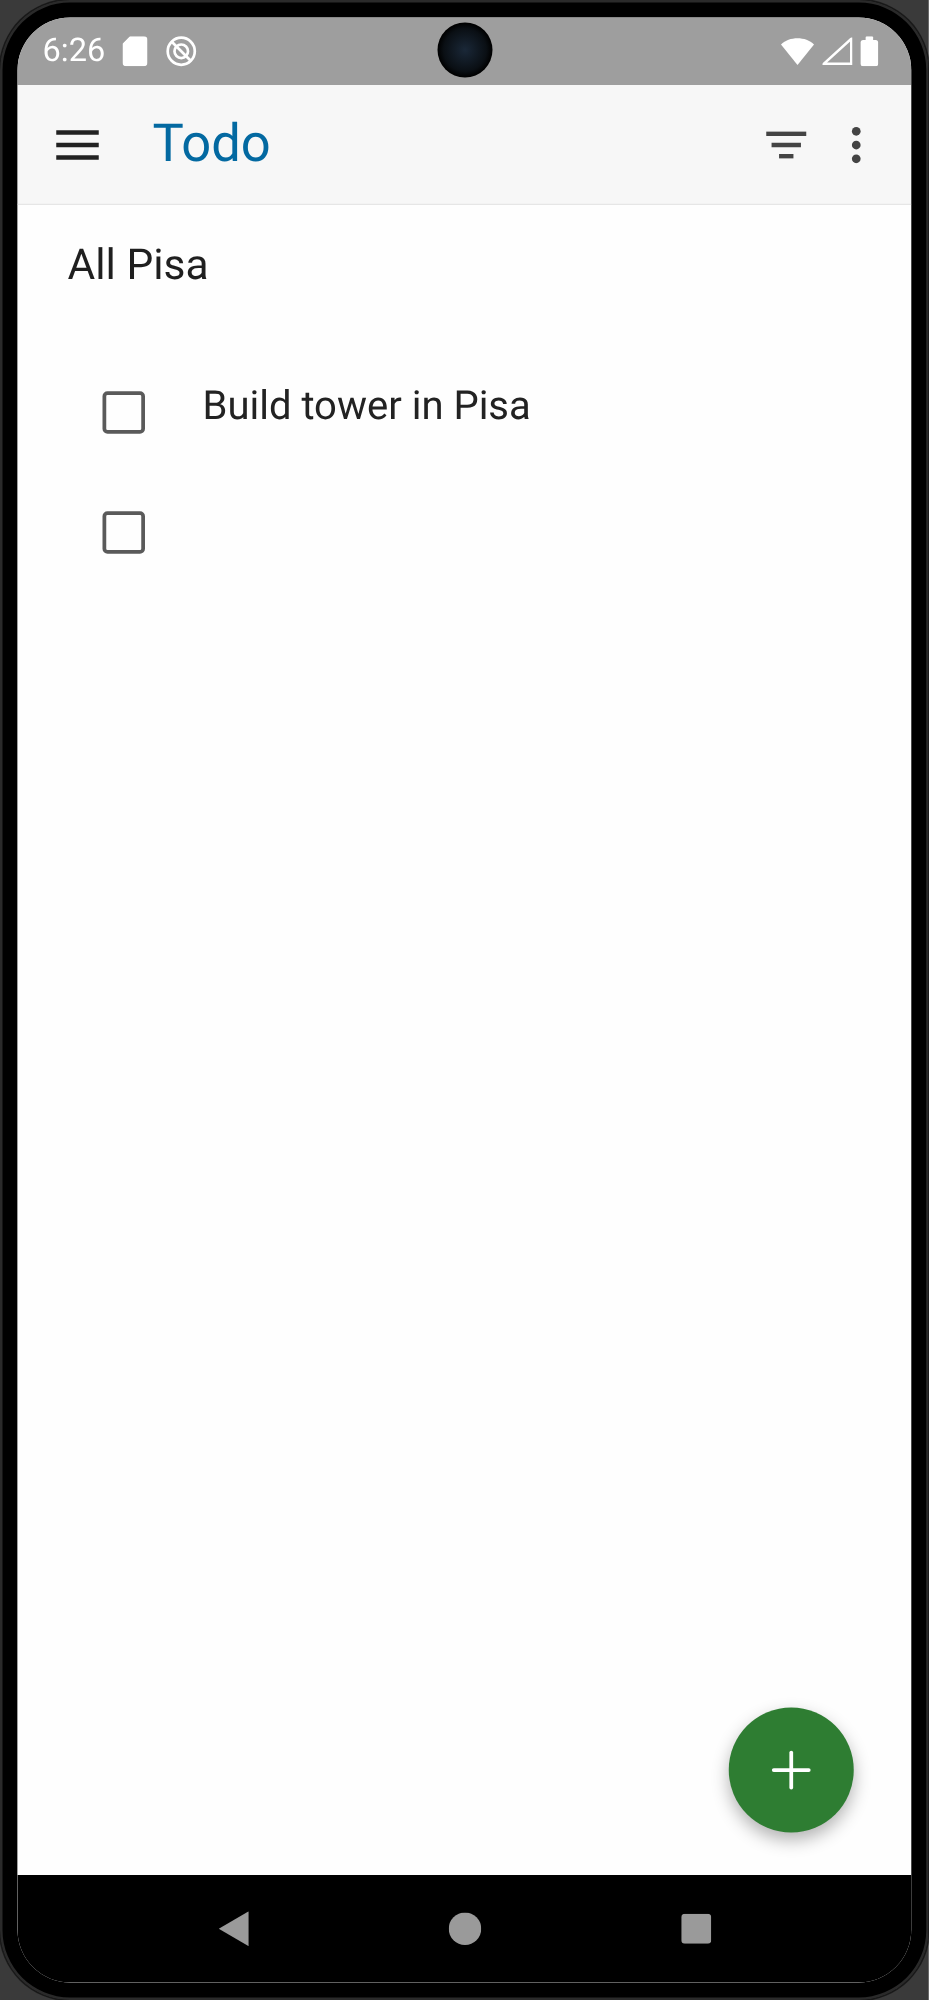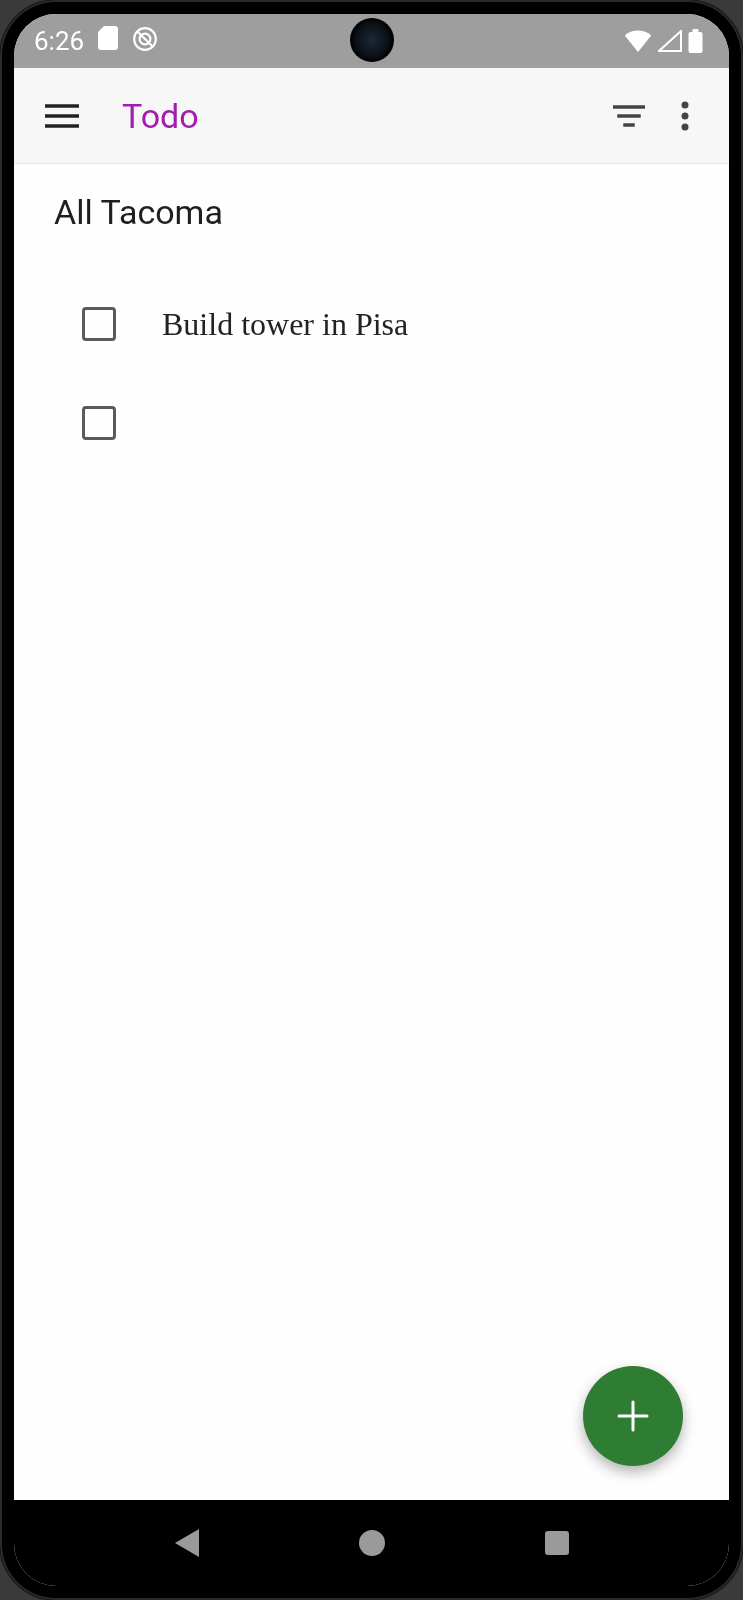--- a/index.html
+++ b/index.html
@@ -47,21 +47,21 @@
       background: #9e9e9e;
       display: flex;
       align-items: center;
       justify-content: space-between;
       padding: 0 26px 0 20px;
       color: #fff;
       font-size: 26px;
     }
     .status-left {
       display: flex;
-      align-items: flex-start;
+      align-items: center;
       gap: 14px;
     }
     .status-right {
       display: flex;
       align-items: center;
       gap: 6px;
     }
     .status-icon {
       display: inline-flex;
       align-items: center;
@@ -76,23 +76,23 @@
     }
     .hamburger-btn {
       width: 48px;
       height: 48px;
       display: flex;
       align-items: center;
       justify-content: center;
       cursor: pointer;
     }
     .app-title {
-      font-size: 34px;
+      font-size: 42px;
       font-weight: 400;
-      color: #a21caf;
+      color: #0369a1;
       margin-left: 36px;
       flex: 1;
     }
     .app-bar-action {
       width: 56px;
       height: 56px;
       display: flex;
       align-items: center;
       justify-content: center;
       cursor: pointer;
@@ -108,25 +108,24 @@
       font-weight: 400;
       color: #1f1f1f;
       margin-bottom: 42px;
     }
     .task-list {
       display: flex;
       flex-direction: column;
     }
     .task-row {
       display: flex;
-      align-items: center;
+      align-items: flex-end;
       gap: 46px;
       padding: 28px 0 28px 28px;
       min-height: 96px;
-      font-family: Liberation Serif, serif;
     }
     .checkbox {
       width: 34px;
       height: 34px;
       border: 3px solid #5a5a5a;
       border-radius: 4px;
       flex-shrink: 0;
       cursor: pointer;
     }
     .checkbox.checked {
@@ -245,21 +244,21 @@
       <div class="app-bar-action">
         <svg width="8" height="30" viewBox="0 0 8 30" fill="#444">
           <circle cx="4" cy="4" r="3.5"></circle>
           <circle cx="4" cy="15" r="3.5"></circle>
           <circle cx="4" cy="26" r="3.5"></circle>
         </svg>
       </div>
     </div>
 
     <div class="content">
-      <div class="section-title">All Tacoma</div>
+      <div class="section-title">All Pisa</div>
 
       <div class="task-list">
 
         <div class="task-row">
           <div class="checkbox"></div>
           <div class="task-label">Build tower in Pisa</div>
         </div>
 
         <div class="task-row">
           <div class="checkbox"></div>

